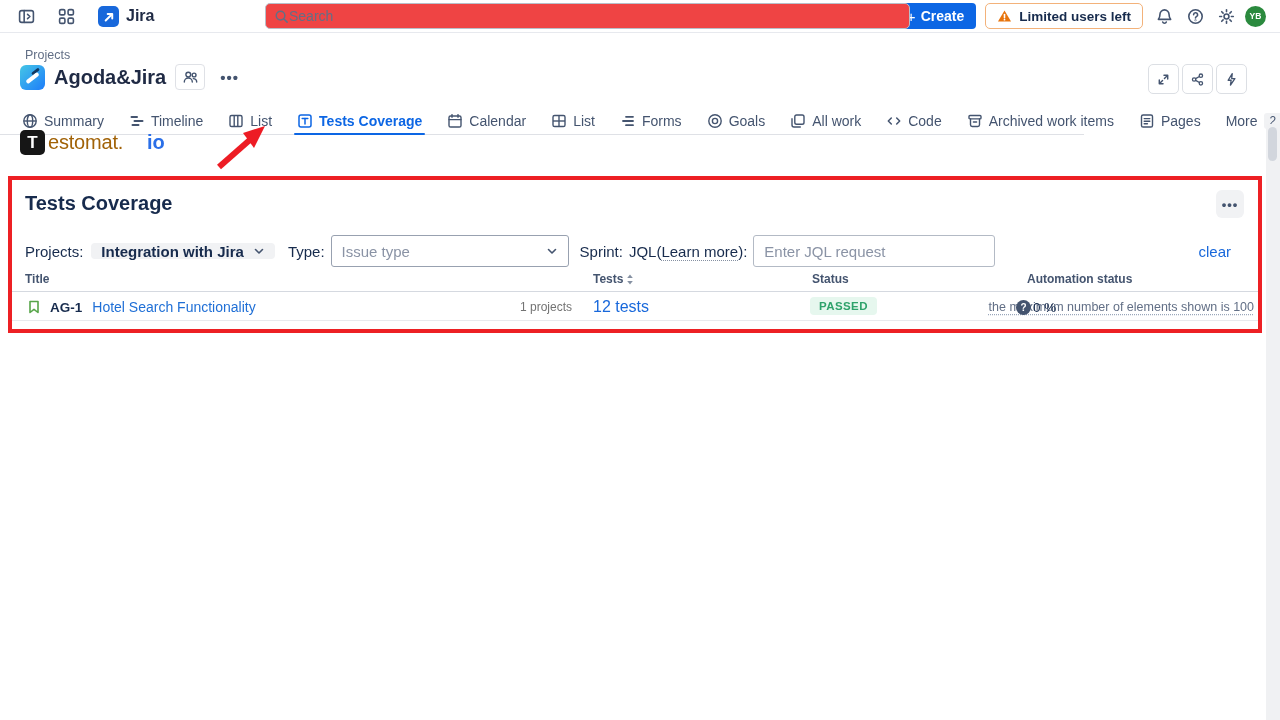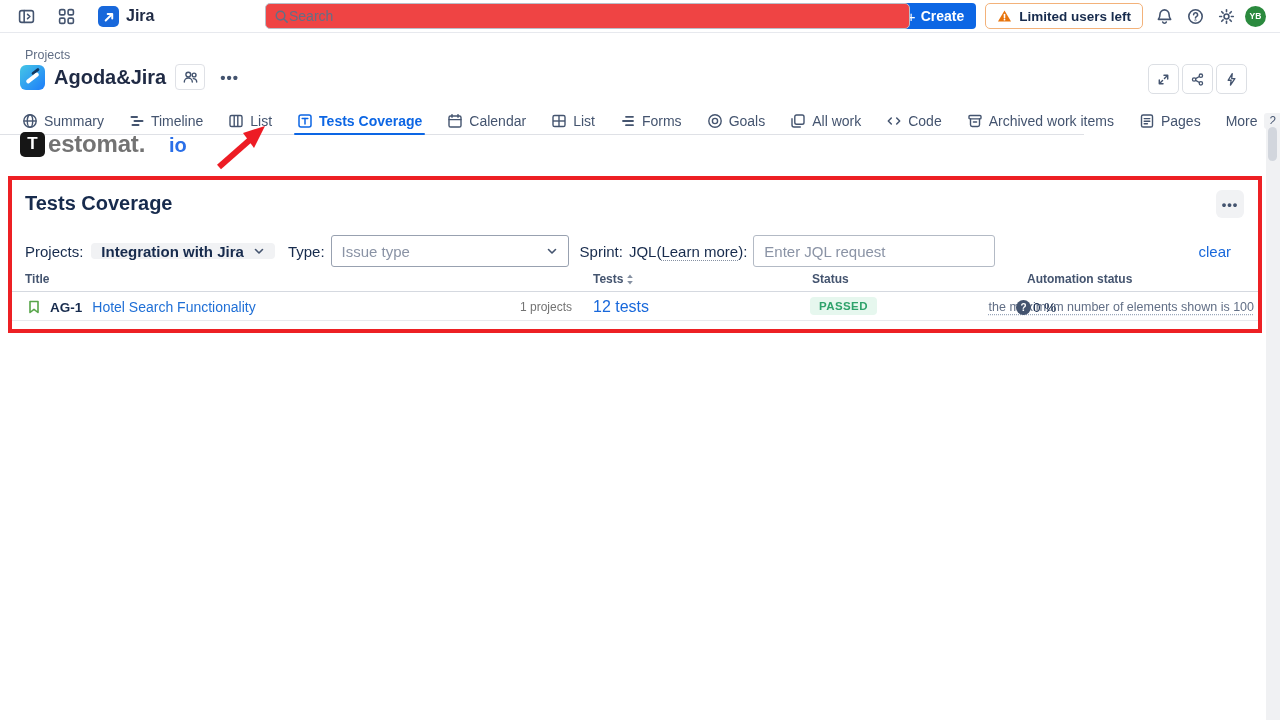--- a/index.html
+++ b/index.html
@@ -39,21 +39,21 @@
   
   .tabs { position:absolute; top:95px; left:0; width:1084px; height:28px; display:flex; align-items:stretch; gap:25px; padding-left:22px; border-bottom:1px solid #dfe1e6; font-size:14px; color:#44546f;margin-top:12px; }
   .tab { display:flex; align-items:center; gap:6px; position:relative; cursor:pointer; white-space:nowrap; }
   .tab.active { color:#0c66e4; font-weight:600; }
   .tab.active::after { content:""; position:absolute; left:-3px; right:-3px; bottom:-1px; height:2.5px; background:#0c66e4; border-radius:2px; }
   .tab-badge { background:#f1f2f4; color:#44546f; font-size:12px; padding:1px 6px; border-radius:3px; font-weight:400; }
 
   
   .logo { position:absolute; left:20px; top:130px; display:flex; align-items:center; gap:3px; }
   .logo-box { width:25px; height:25px; background:#161616; color:#fff; border-radius:5px; font-size:17px; font-weight:800; display:flex; align-items:center; justify-content:center; }
-  .logo-text { font-size:24px; font-weight:700; color:#737373; letter-spacing:-0.2px; }
+  .logo-text { font-size:20px; font-weight:400; color:#a16207; letter-spacing:-0.2px; }
   .logo-tld { font-size:20px; font-weight:800; color:#2a6fe8; letter-spacing:-0.2px;margin-left:24px; }
 
   .anno-arrow { position:absolute; left:205px; top:121px; }
 
   
   .panel { position:absolute; left:8px; top:176px; width:1254px; height:157px; border:4px solid #ed2024; background:#fff; }
   .panel-title { position:absolute; left:13px; top:12px; font-size:20px; font-weight:600; color:#172b4d; }
   .panel-more { position:absolute; right:14px; top:10px; width:28px; height:28px; background:#f1f2f4; border:none; border-radius:6px; color:#44546f; font-size:13px; font-weight:800; letter-spacing:1px; cursor:pointer; }
 
   .filters { position:absolute; left:13px; right:13px; top:54px; height:34px; display:flex; align-items:center; font-size:15px; color:#172b4d; }

